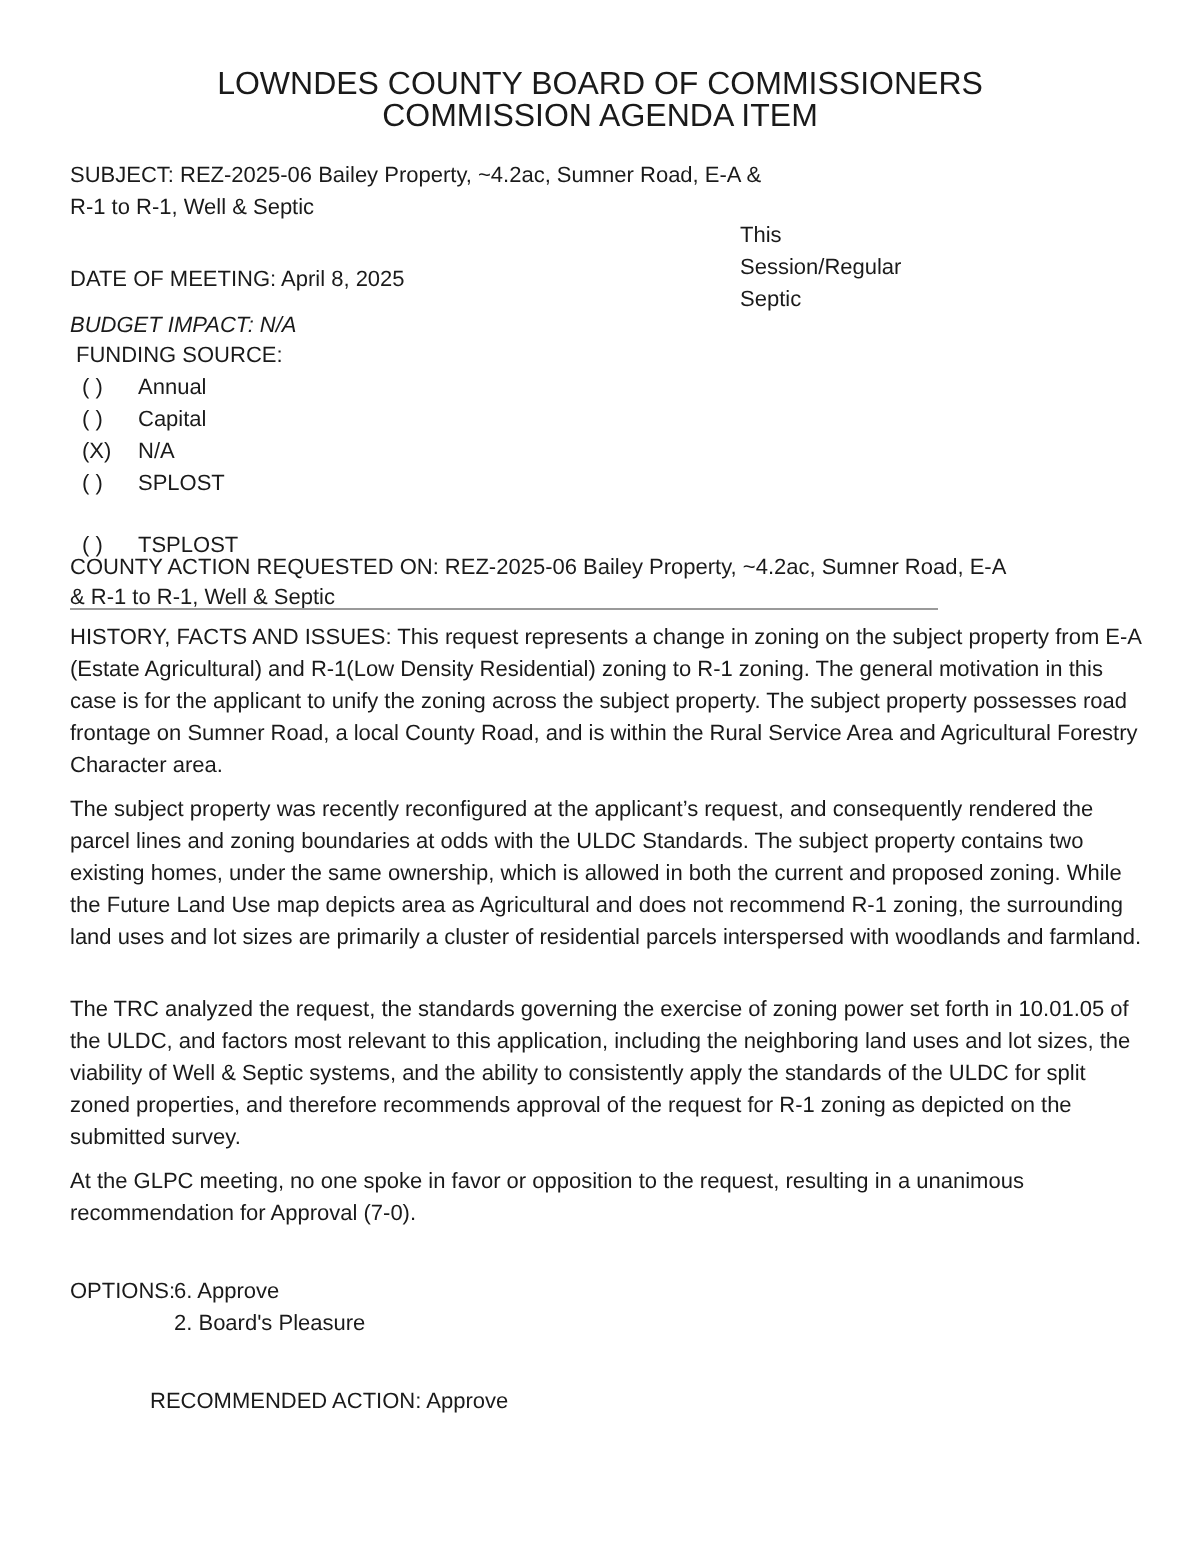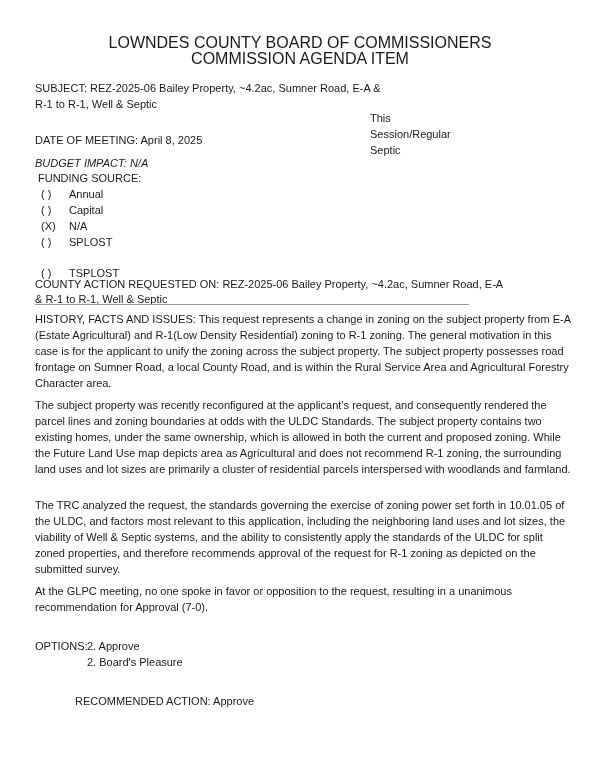--- a/index.html
+++ b/index.html
@@ -56,18 +56,18 @@
   <div class="abs left" style="top:276px;">COUNTY ACTION REQUESTED ON: REZ-2025-06 Bailey Property, ~4.2ac, Sumner Road, E-A</div>
   <div class="abs left" style="top:291px;">&amp; R-1 to R-1, Well &amp; Septic</div>
   <div class="hr"></div>
 
   <div class="abs para" style="top:311px;">HISTORY, FACTS AND ISSUES: This request represents a change in zoning on the subject property from E-A (Estate Agricultural) and R-1(Low Density Residential) zoning to R-1 zoning.  The general motivation in this case is for the applicant to unify the zoning across the subject property. The subject property possesses road frontage on Sumner Road, a local County Road, and is within the Rural Service Area and Agricultural Forestry Character area.</div>
   <div class="abs para" style="top:397px;">The subject property was recently reconfigured at the applicant’s request, and consequently rendered the parcel lines and zoning boundaries at odds with the ULDC Standards. The subject property contains two existing homes, under the same ownership, which is allowed in both the current and proposed zoning. While the Future Land Use map depicts area as Agricultural and does not recommend R-1 zoning, the surrounding land uses and lot sizes are primarily a cluster of residential parcels interspersed with woodlands and farmland.</div>
   <div class="abs para" style="top:497px;">The TRC analyzed the request, the standards governing the exercise of zoning power set forth in 10.01.05 of the ULDC, and factors most relevant to this application, including the neighboring land uses and lot sizes, the viability of Well &amp; Septic systems, and the ability to consistently apply the standards of the ULDC for split zoned properties, and therefore recommends approval of the request for R-1 zoning as depicted on the submitted survey.</div>
   <div class="abs para" style="top:583px;">At the GLPC meeting, no one spoke in favor or opposition to the request, resulting in a unanimous recommendation for Approval (7-0).</div>
 
   <div class="abs left" style="top:638px;">OPTIONS:</div>
-  <div class="abs" style="left:87px; top:638px;">2. Approve</div>
+  <div class="abs" style="left:87px; top:638px;">6. Approve</div>
   <div class="abs" style="left:87px; top:654px;">2. Board's Pleasure</div>
 
   <div class="abs left" style="top:693px;padding-left:40px;">RECOMMENDED ACTION: Approve</div>
 
 </div>
 
 </body></html>

